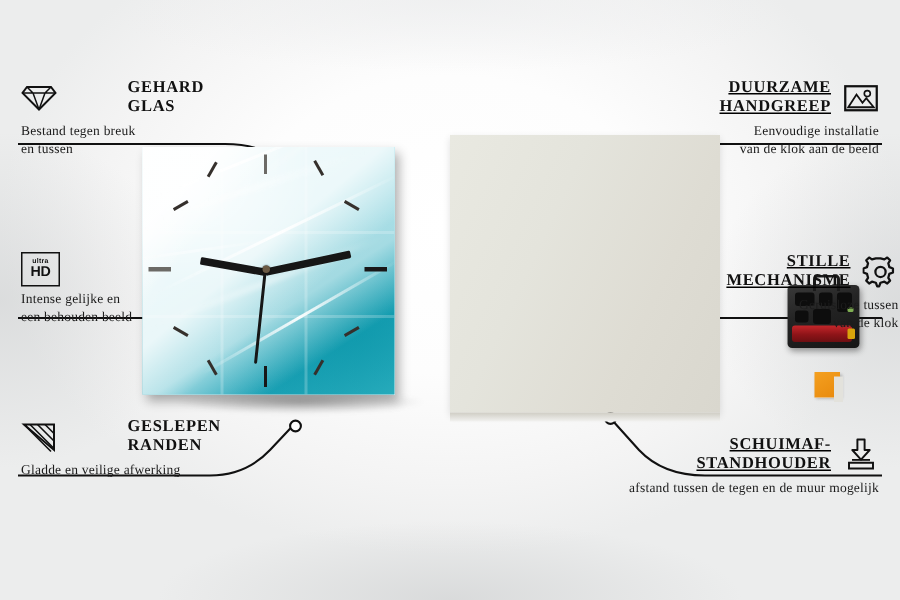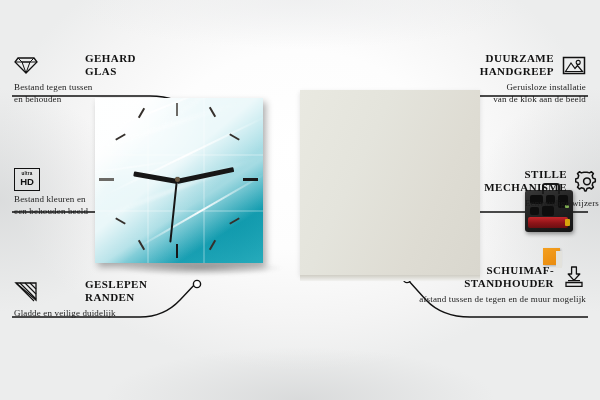--- a/index.html
+++ b/index.html
@@ -79,21 +79,21 @@
   .pad:after{content:"";position:absolute;left:13px;top:3px;width:6px;height:17px;background:#e3e2dc;}
 
   .floorshadow{position:absolute;left:-35px;top:176px;width:230px;height:24px;
     background:radial-gradient(ellipse 115px 11px at 50% 50%, rgba(60,60,60,.38), rgba(60,60,60,0) 72%);
     filter:blur(1.5px);}
 
   
   .label{position:absolute;width:185px;}
   .label.r{text-align:right;}
   .lhead{display:flex;align-items:center;gap:8px;}
-  .label.r .lhead{justify-content:flex-end;}
+  .label.r .lhead{justify-content:flex-end;text-decoration:underline;}
   .ltitle{font-size:11px;font-weight:bold;letter-spacing:.45px;color:#111;line-height:13px;text-transform:uppercase;margin-left:39px;}
   .lsub{font-size:9px;color:#1c1c1c;line-height:11.5px;margin-top:4px;letter-spacing:.15px;}
   .icon{width:28px;height:22px;flex:0 0 24px;display:flex;align-items:center;justify-content:center;}
   .icon svg{display:block;}
   .hdicon{width:24px;height:21px;border:1.6px solid #111;display:flex;flex-direction:column;align-items:center;justify-content:center;line-height:1;}
   .hdicon .u{font-size:4.6px;font-weight:bold;letter-spacing:.2px;color:#111;font-family:"Liberation Sans",sans-serif;}
   .hdicon .h{font-size:9.5px;font-weight:bold;letter-spacing:-.2px;color:#111;font-family:"Liberation Sans",sans-serif;}
 </style>
 </head>
 <body>
@@ -180,97 +180,98 @@
             <path d="M4 3 h16 l3 4 -11 11 -11 -11 z" fill="none" stroke="#111" stroke-width="1.3"></path>
             <path d="M1 7 h22 M4 3 l4 4 M20 3 l-4 4 M8 7 l4 11 M16 7 l-4 11 M8 7 h8" fill="none" stroke="#111" stroke-width="1"></path>
           </svg>
       </span>
       <span>
         <div class="ltitle">GEHARD</div>
         <div class="ltitle">GLAS</div>
       </span>
     </div>
     <div class="lsub">
-      <div>Bestand tegen tussen</div>
-      <div>en behouden</div>
+      <div>Bestand tegen breuk</div>
+      <div>en tussen</div>
     </div>
   </div>
 
   <div class="label" style="left:14px;top:168px;">
     <div class="lhead">
       <span class="icon">
         <span class="hdicon">
           <span class="u">ultra</span>
           <span class="h">HD</span>
         </span>
       </span>
     </div>
     <div class="lsub">
-      <div>Bestand kleuren en</div>
+      <div>Intense gelijke en</div>
       <div>een behouden beeld</div>
     </div>
   </div>
 
   <div class="label" style="left:14px;top:278px;">
     <div class="lhead">
       <span class="icon">
         <svg width="24" height="21" viewBox="0 0 24 21">
             <path d="M2 2 L22 2 L22 19 Z" fill="none" stroke="#111" stroke-width="1.3"></path>
             <path d="M2 2 L20 20 M6 2 L22 18 M11 2 L22 13 M16 2 L22 8" stroke="#111" stroke-width="1.1" fill="none"></path>
           </svg>
       </span>
       <span>
         <div class="ltitle">GESLEPEN</div>
         <div class="ltitle">RANDEN</div>
       </span>
     </div>
     <div class="lsub">
-      <div>Gladde en veilige duidelijk</div>
+      <div>Gladde en veilige afwerking</div>
     </div>
   </div>
 
   <div class="label r" style="left:401px;top:52px;">
     <div class="lhead">
       <span>
         <div class="ltitle">DUURZAME</div>
         <div class="ltitle">HANDGREEP</div>
       </span>
       <span class="icon">
         <svg width="24" height="21" viewBox="0 0 24 21">
             <rect x="1.5" y="2.5" width="21" height="16" fill="none" stroke="#111" stroke-width="1.5"></rect>
             <path d="M3.5 16.5 L9 8 L13 13.5 L15.5 10.5 L20.5 16.5 Z" fill="none" stroke="#111" stroke-width="1.2"></path>
             <circle cx="16.2" cy="7.4" r="2" fill="none" stroke="#111" stroke-width="1.1"></circle>
           </svg>
       </span>
     </div>
     <div class="lsub">
-      <div>Geruisloze installatie</div>
+      <div>Eenvoudige installatie</div>
       <div>van de klok aan de beeld</div>
     </div>
   </div>
 
   <div class="label r" style="left:414px;top:168px;">
     <div class="lhead">
       <span>
         <div class="ltitle">STILLE</div>
         <div class="ltitle">MECHANISME</div>
       </span>
       <span class="icon">
         <svg width="24" height="23" viewBox="0 0 24 23">
             <path d="M12 2.2 l2.6 .7 1.9-1.2 1.9 1.9 -1.2 1.9 .7 2.6 2.4 .9 v2.7 l-2.4 .9 -.7 2.6 1.2 1.9 -1.9 1.9 -1.9-1.2 -2.6 .7 -.9 2.4 H9.8 l-.9-2.4 -2.6-.7 -1.9 1.2 -1.9-1.9 1.2-1.9 -.7-2.6 -2.4-.9 V9 l2.4-.9 .7-2.6 -1.2-1.9 1.9-1.9 1.9 1.2 2.6-.7 z" fill="none" stroke="#111" stroke-width="1.5" stroke-linejoin="round"></path>
             <circle cx="12" cy="11.3" r="3.4" fill="none" stroke="#111" stroke-width="1.5"></circle>
           </svg>
       </span>
     </div>
     <div class="lsub">
-      <div>Eenvoudige wijzers</div>
-    </div>
-  </div>
-
-  <div class="label r" style="left:371px;top:264px;width:215px;">
+      <div>Geruisloze tussen</div>
+      <div>van de klok</div>
+    </div>
+  </div>
+
+  <div class="label r" style="left:371px;top:290px;width:215px;">
     <div class="lhead">
       <span>
         <div class="ltitle">SCHUIMAF-</div>
         <div class="ltitle">STANDHOUDER</div>
       </span>
       <span class="icon">
         <svg width="24" height="22" viewBox="0 0 24 22">
             <path d="M9.6 1 h4.8 v7 h3.4 L12 14.4 6.2 8 h3.4 z" fill="none" stroke="#111" stroke-width="1.3" stroke-linejoin="round"></path>
             <path d="M4 16.5 h16 v3.8 H4 z" fill="none" stroke="#111" stroke-width="1.3"></path>
             <path d="M6 14.6 h12" stroke="#111" stroke-width="1.2"></path>

